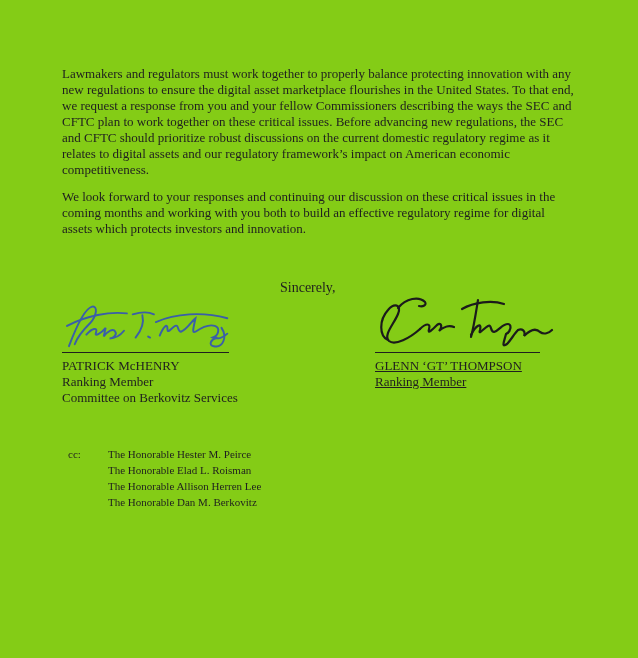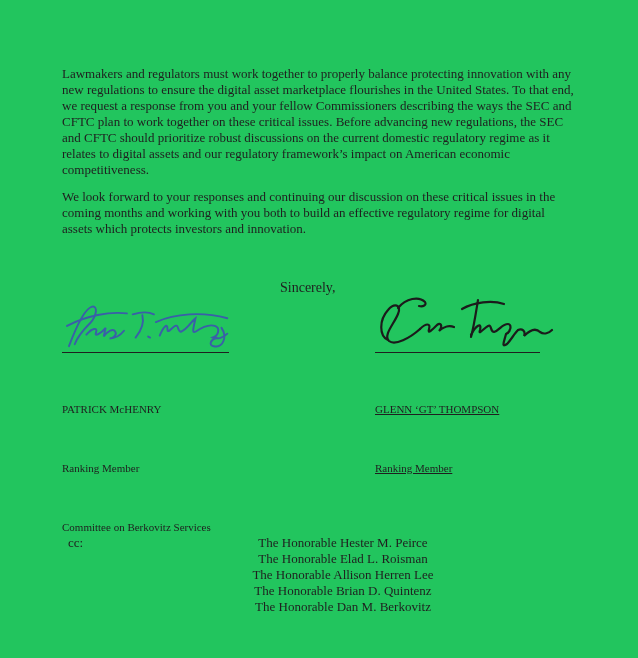--- a/index.html
+++ b/index.html
@@ -7,21 +7,21 @@
     width: 638px; height: 658px;
     background: #ffffff;
     font-family: "Liberation Serif", "DejaVu Serif", serif;
     color: #1f1f1f;
   }
   .page {
     position: relative;
     width: 638px; height: 658px;
     box-sizing: border-box;
     padding: 66px 60px 0 62px;
-    background: #22c55e;
+    background: #84cc16;
     overflow: hidden;
   }
   .letter-text p {
     margin: 0 0 11px 0;
     font-size: 13px;
     line-height: 16px;
     text-align: left;
   }
   .closing {
     margin: 43px 0 0 218px;
@@ -33,32 +33,33 @@
   .sig-col.left  { width: 310px; }
   .sig-col.right { flex: 1; text-decoration: underline; }
   .sig-svg { display: block; height: 56px; width: 180px; }
   .right .sig-svg { margin-left: 2px; margin-top: -2px; height: 58px; }
   .sig-line {
     border-top: 1.3px solid #1f1f1f;
     width: 167px; height: 0; margin-top: 0;
   }
   .right .sig-line { width: 165px; margin-left: 3px; }
   .sig-name, .sig-title, .sig-committee {
-    font-size: 11px; line-height: 16px; margin-top: 43px;
+    font-size: 13px; line-height: 16px;
   }
   .sig-name { padding-top: 5px; }
   .right .sig-name, .right .sig-title, .right .sig-committee { margin-left: 3px; }
   .cc-row {
     display: flex;
-    font-size: 13px;
+    margin-top: 40px;
+    font-size: 11px;
     line-height: 16px;
   }
   .cc-label { width: 40px; margin-left: 6px; }
   .cc-list { flex: 1; }
-  .cc-item { margin: 0; text-align: center; }
+  .cc-item { margin: 0; }
 </style>
 </head>
 <body>
 
 <div class="page">
 
   <div class="letter-text">
     <p>Lawmakers and regulators must work together to properly balance protecting innovation with any new regulations to ensure the digital asset marketplace flourishes in the United States. To that end, we request a response from you and your fellow Commissioners describing the ways the SEC and CFTC plan to work together on these critical issues. Before advancing new regulations, the SEC and CFTC should prioritize robust discussions on the current domestic regulatory regime as it relates to digital assets and our regulatory framework’s impact on American economic competitiveness.</p>
     <p>We look forward to your responses and continuing our discussion on these critical issues in the coming months and working with you both to build an effective regulatory regime for digital assets which protects investors and innovation.</p>
   </div>
@@ -98,18 +99,17 @@
     </div>
 
   </div>
 
   <div class="cc-row">
     <div class="cc-label">cc:</div>
     <div class="cc-list">
         <div class="cc-item">The Honorable Hester M. Peirce</div>
         <div class="cc-item">The Honorable Elad L. Roisman</div>
         <div class="cc-item">The Honorable Allison Herren Lee</div>
-        <div class="cc-item">The Honorable Brian D. Quintenz</div>
         <div class="cc-item">The Honorable Dan M. Berkovitz</div>
       </div>
   </div>
 
 </div>
 
 </body></html>

